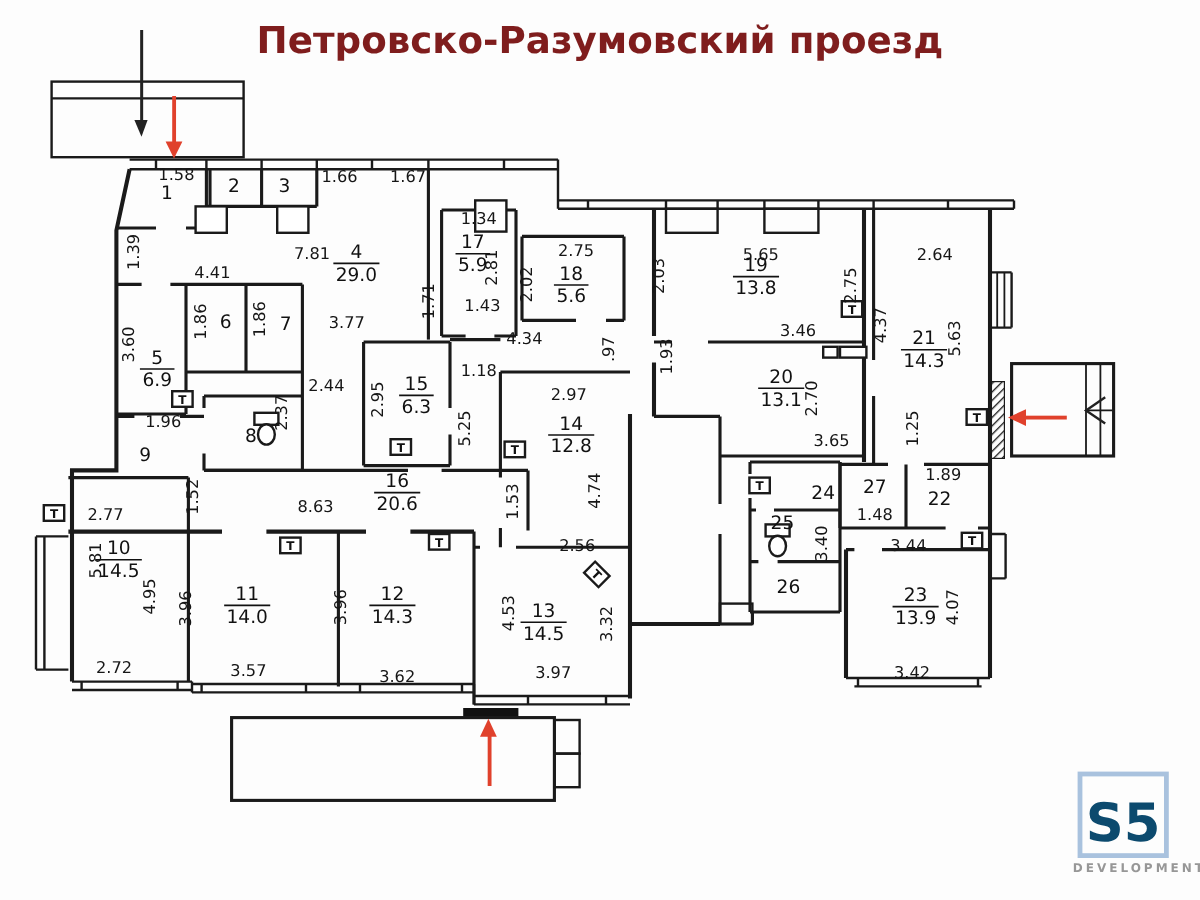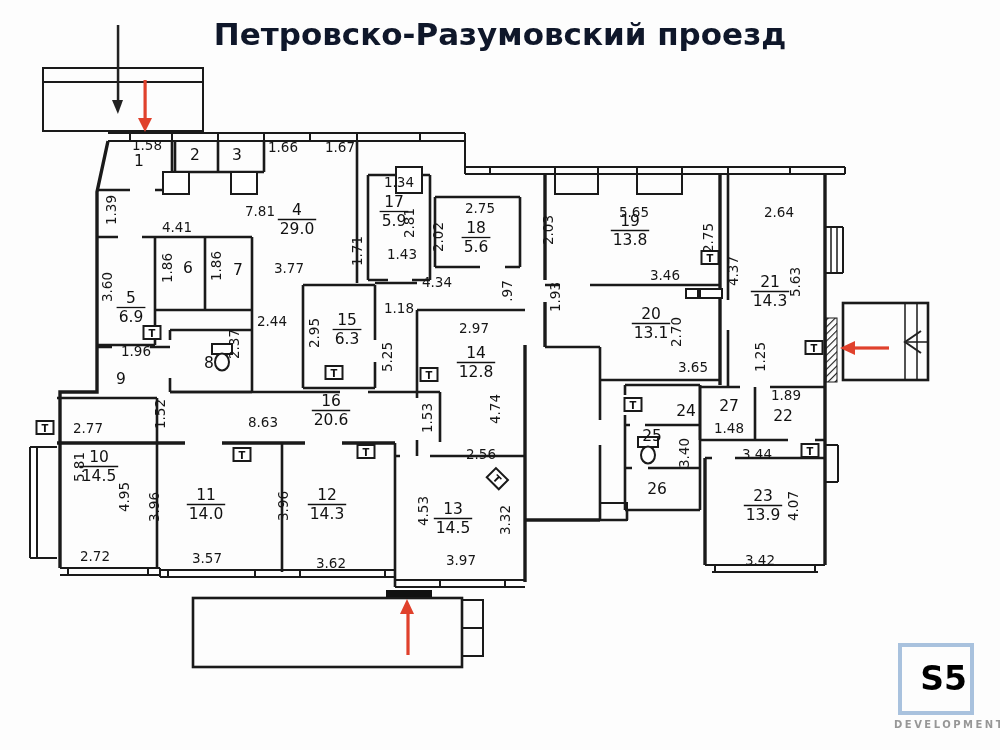--- a/index.html
+++ b/index.html
@@ -1,33 +1,33 @@
 <!DOCTYPE html>
 <html><head>
 <meta charset="utf-8">
 <style>
   html,body{margin:0;padding:0;background:#e9e9e9;}
   .page{position:relative;width:1000px;height:750px;background:#fdfdfd;overflow:hidden;
         font-family:"DejaVu Sans", sans-serif;}
   .title{position:absolute;top:16px;left:0;width:100%;text-align:center;
-         font-size:31px;font-weight:700;color:#0f172a;letter-spacing:0px;}
+         font-size:31px;font-weight:700;color:#7f1d1d;letter-spacing:0px;}
   svg.plan{position:absolute;left:0;top:0;}
   
   .w15{stroke:#1a1a1a;stroke-width:1.5;fill:none}
   .w2{stroke:#1a1a1a;stroke-width:2;fill:none}
   .w25{stroke:#1a1a1a;stroke-width:2.6;fill:none}
   .w3{stroke:#1a1a1a;stroke-width:3.4;fill:none}
   .w2f{stroke:#1a1a1a;stroke-width:2;fill:#ffffff}
   text.dim{font-family:"DejaVu Sans",sans-serif;font-size:13.5px;fill:#161616;}
   text.rnum{font-family:"DejaVu Sans",sans-serif;font-size:15.5px;fill:#111;}
   text.ricon{font-family:"DejaVu Sans",sans-serif;font-size:10px;font-weight:700;fill:#111;}
   
   .logo{position:absolute;right:22px;bottom:20px;width:84px;text-align:center;}
   .logo .frame{width:68px;height:64px;border:4px solid #a9c2de;margin:0 auto;position:relative;}
-  .logo .mark{position:absolute;right:3px;bottom:16px;font-size:33px;font-weight:700;color:#000000;line-height:1;}
+  .logo .mark{position:absolute;right:3px;bottom:2px;font-size:44px;font-weight:700;color:#0c4a6e;line-height:1;}
   .logo .caption{margin-top:4px;font-size:10px;letter-spacing:2.5px;color:#979797;font-weight:600;}
 </style>
 </head>
 <body>
 
 <div class="page">
 
   <div class="title">Петровско-Разумовский проезд</div>
 
   <svg class="plan" width="1000" height="750" viewBox="0 0 1000 750">

